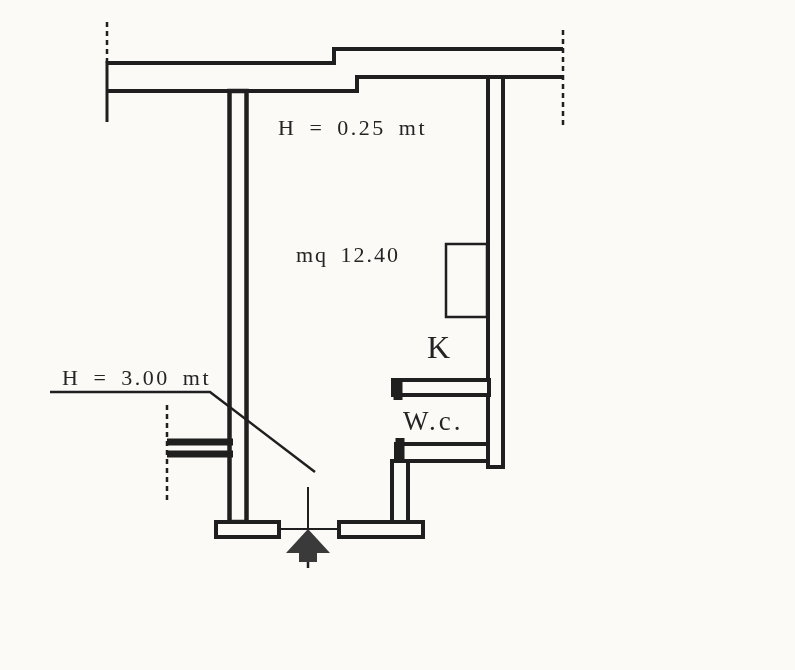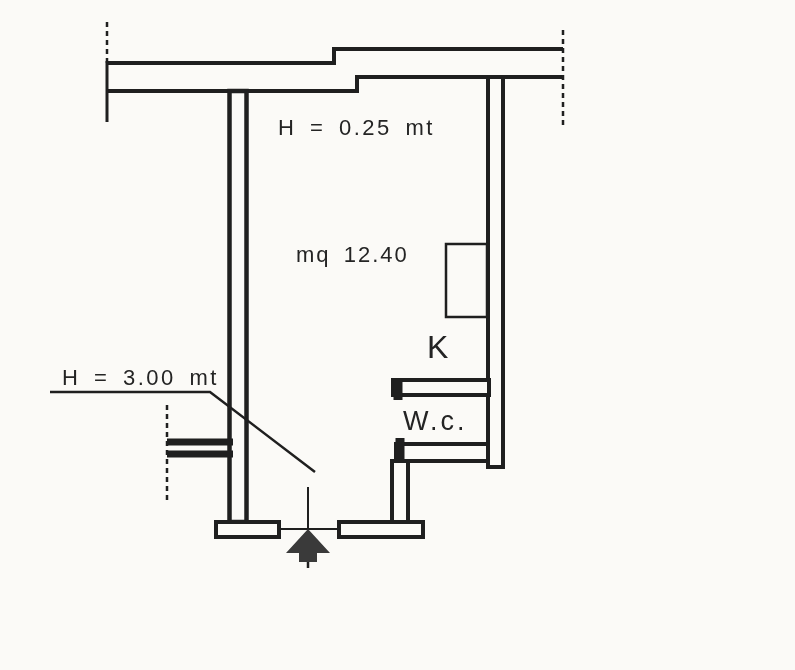--- a/index.html
+++ b/index.html
@@ -5,21 +5,21 @@
   :root{
     --paper:#fbfaf7;
     --ink:#1f1f1f;
     --arrow:#3a3a3a;
   }
   html,body{margin:0;padding:0;background:var(--paper);}
   .sheet{
     position:relative;
     width:723px;height:670px;
     background:var(--paper);
-    font-family:Liberation Sans, sans-serif;
+    font-family:Liberation Serif, serif;
     overflow:hidden;
   }
   svg{display:block;}
   .ink{stroke:var(--ink);fill:none;}
   .hollow{stroke:var(--ink);fill:var(--paper);}
   .thin{stroke:var(--ink);fill:none;}
   .dash{stroke:var(--ink);fill:none;stroke-dasharray:5 4;}
   .arrowfill{fill:var(--arrow);stroke:none;}
   text{fill:#242424;}
   .lbl{font-size:22px;letter-spacing:2.5px;word-spacing:5px;}

